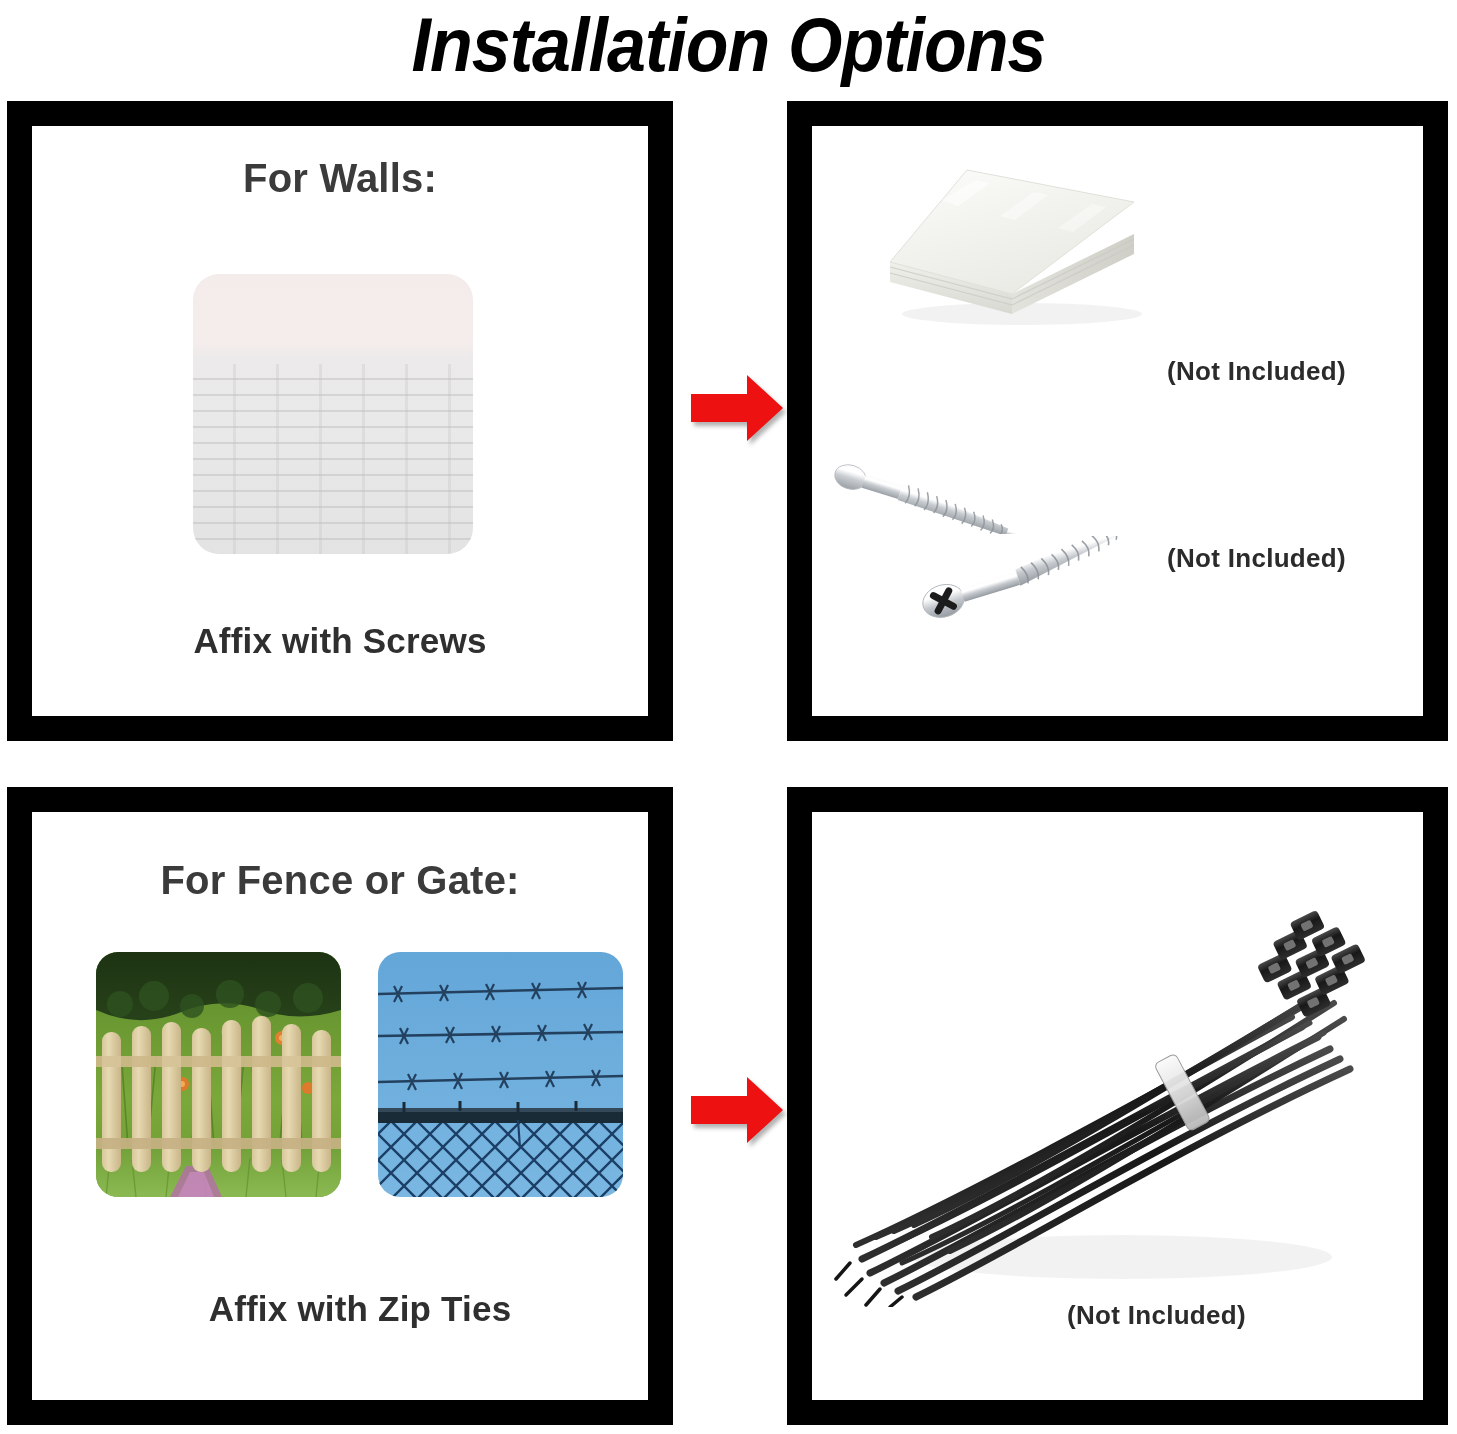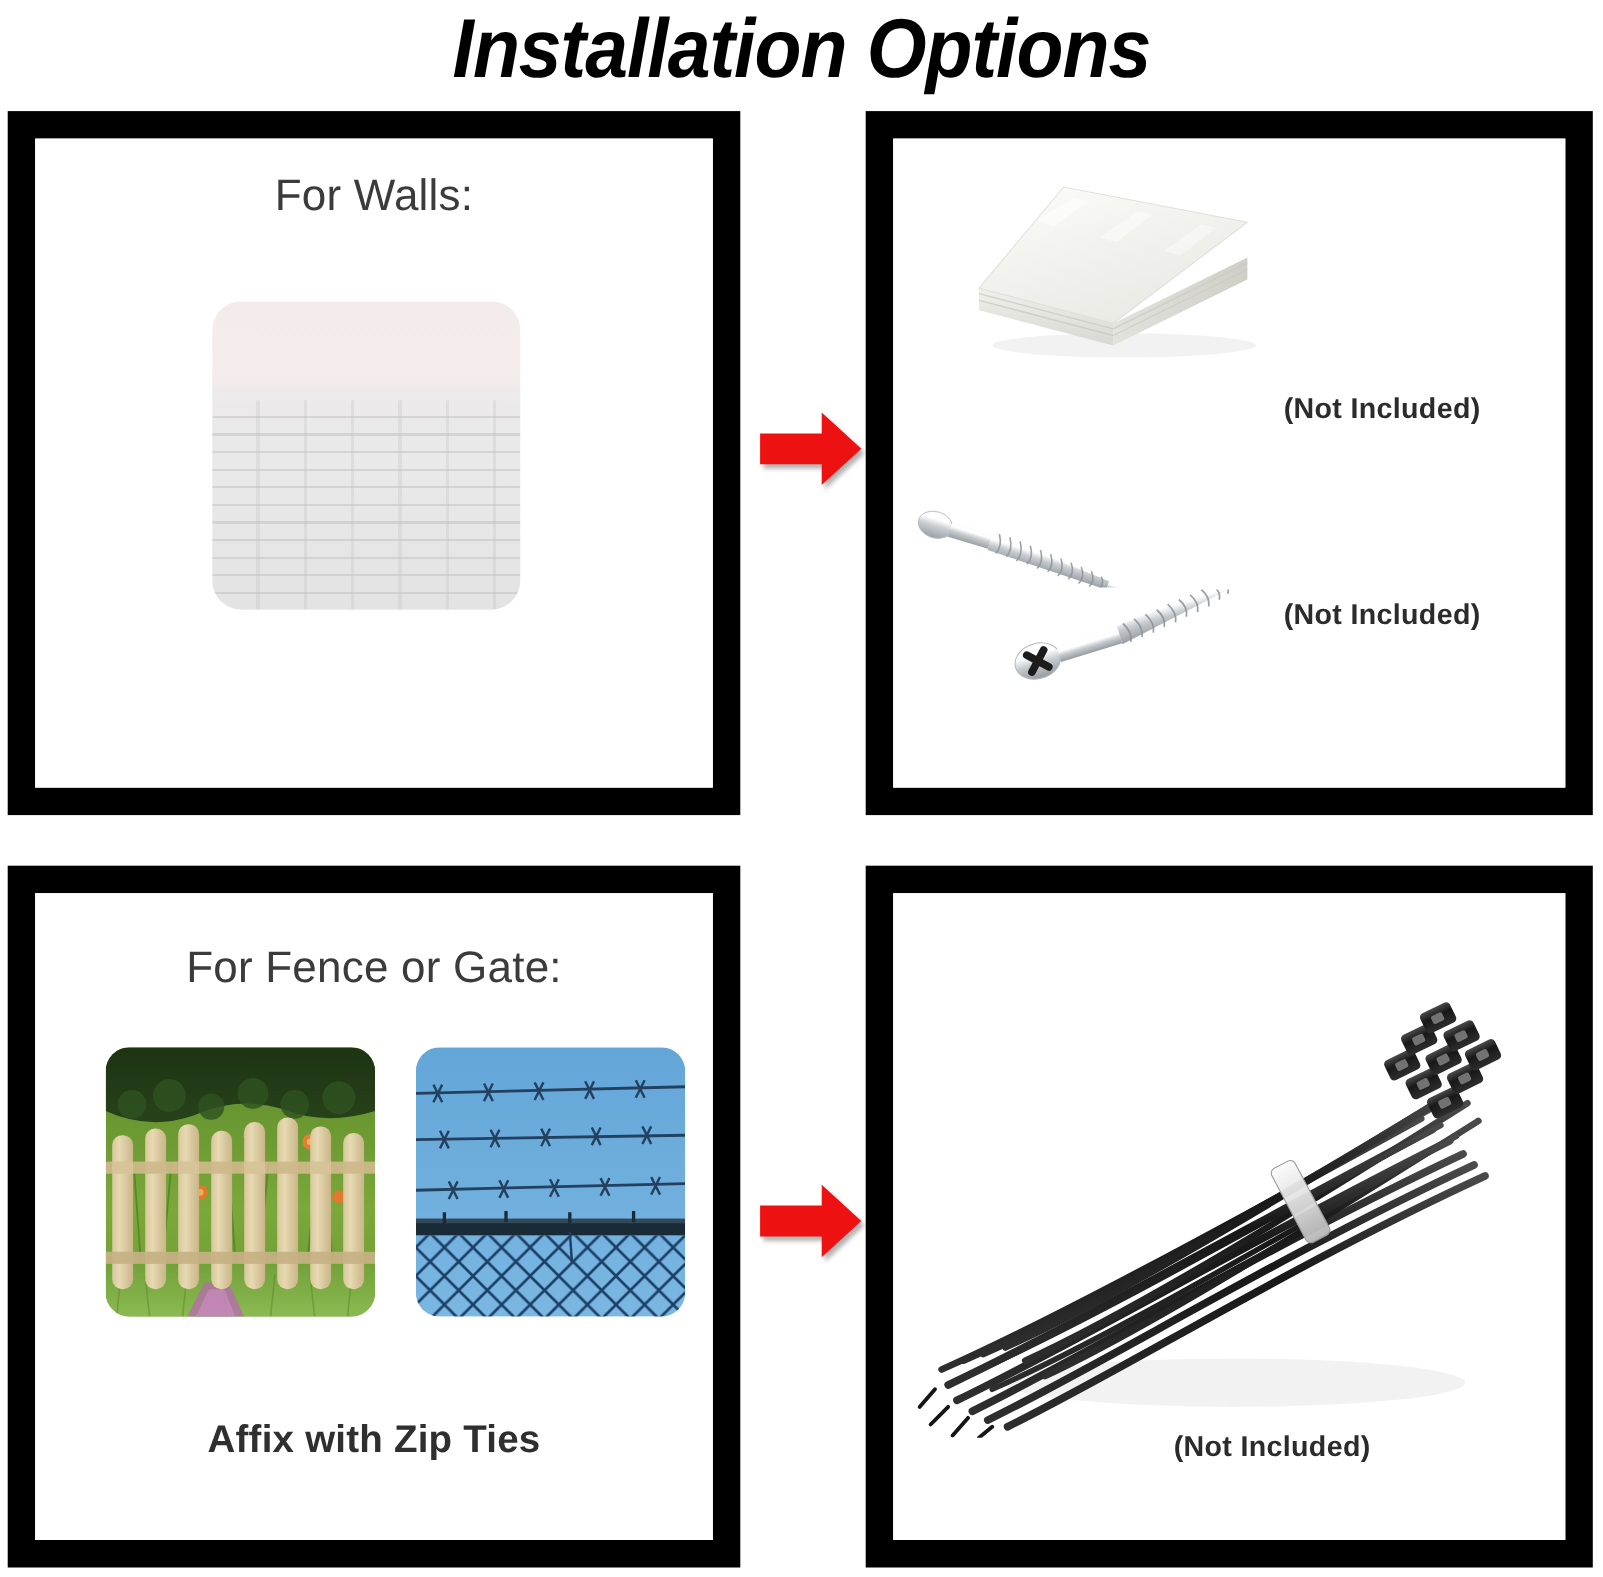--- a/index.html
+++ b/index.html
@@ -53,42 +53,42 @@
   #panel-wall-parts   { left: 787px; top: 101px;  width: 661px;  height: 640px; }
   #panel-fence        { left: 7px;   top: 787px;  width: 666px;  height: 638px; }
   #panel-fence-parts  { left: 787px; top: 787px;  width: 661px;  height: 638px; }
 
   
   .panel-heading {
     position: absolute;
     left: 0;
     width: 100%;
     text-align: center;
-    font-weight: normal;
+    font-weight: bold;
     font-size: 40px;
     line-height: 48px;
     color: #3b3b3b;
     letter-spacing: 0.2px;
   }
   #heading-walls { top: 28px; }
   #heading-fence { top: 44px; padding-left: 0; box-sizing: border-box; }
 
   .panel-caption {
     position: absolute;
     left: 0;
     width: 100%;
     text-align: center;
     font-weight: bold;
     font-size: 35px;
     line-height: 53px;
     color: #2f2f2f;
     letter-spacing: 0.2px;
   }
   #caption-walls { top: 488px; }
-  #caption-fence { top: 470px; }
+  #caption-fence { top: 470px; padding-left: 20px; }
 
   .not-included {
     position: absolute;
     font-weight: bold;
     font-size: 26px;
     line-height: 40px;
     color: #2b2b2b;
     white-space: nowrap;
     letter-spacing: 0.3px;
   }
@@ -175,20 +175,21 @@
   <div class="panel-inner">
 
     <div class="panel-heading" id="heading-walls">For Walls:</div>
 
     <div id="wall-photo">
       <div class="brick-lines"></div>
       <div class="brick-joints"></div>
     </div>
 
     <div class="panel-caption" id="caption-walls">
+      <div>Affix with Screws</div>
     </div>
 
   </div>
 </div>
 
 <svg class="red-arrow" id="arrow-walls" viewBox="0 0 96 72">
   <path d="M2,22 L58,22 L58,3 L94,36 L58,69 L58,50 L2,50 Z" fill="#ee1111"></path>
 </svg>
 
 <div class="panel" id="panel-wall-parts">

